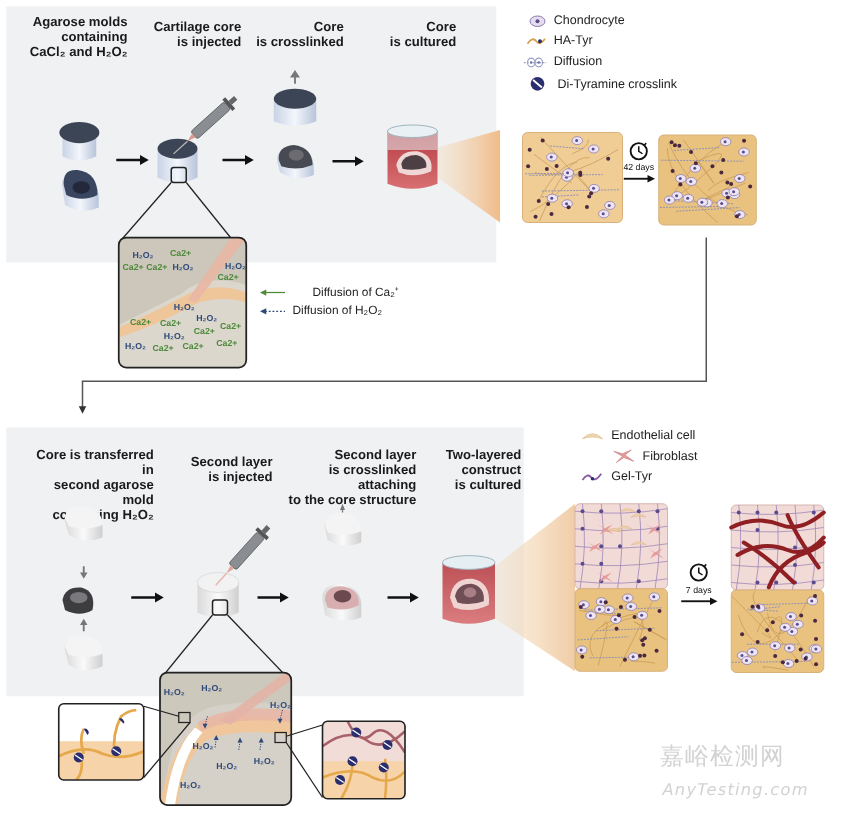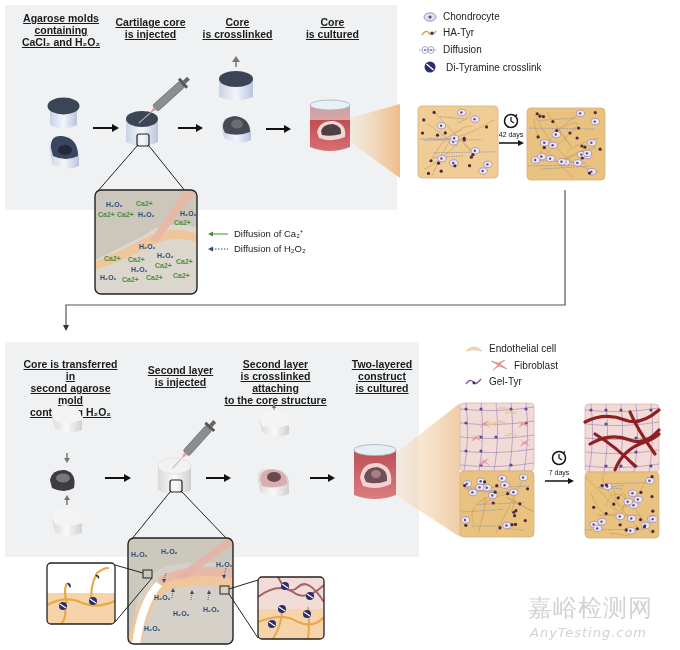--- a/index.html
+++ b/index.html
@@ -1,27 +1,27 @@
 <!DOCTYPE html>
 <html><head>
 <meta charset="utf-8">
 <style>
   html,body{margin:0;padding:0;background:#ffffff;}
   body{width:680px;height:650px;position:relative;overflow:hidden;font-family:"Liberation Sans",sans-serif;color:#222;}
   .abs{position:absolute;}
   .panel{position:absolute;background:#eff1f3;}
-  .step-label{position:absolute;font-weight:bold;font-size:10.5px;line-height:12px;text-align:center;color:#1a1a1a;white-space:pre-line;text-decoration:underline;}
+  .step-label{position:absolute;font-weight:bold;font-size:10.5px;line-height:12px;text-align:right;color:#1a1a1a;white-space:pre-line;}
   .legend-item{position:absolute;display:flex;align-items:center;font-size:10px;color:#222;}
   .legend-item svg{margin-right:6px;}
   .small-lbl{position:absolute;font-size:7px;font-weight:bold;}
   .ca{color:#4d8a3a;}
   .h2o2{color:#2f4a7a;}
   .diff-lbl{position:absolute;font-size:9.5px;color:#222;display:flex;align-items:center;}
   .days{position:absolute;font-size:7px;color:#111;text-align:center;}
-  .watermark-cn{position:absolute;font-size:24px;color:#d2d2d2;letter-spacing:1px;font-family:Liberation Serif, serif;}
+  .watermark-cn{position:absolute;font-size:19px;color:#d2d2d2;letter-spacing:1px;font-family:Liberation Serif, serif;}
   .watermark-en{position:absolute;font-size:13px;font-style:italic;color:#d2d2d2;letter-spacing:1px;font-family:"DejaVu Sans",sans-serif;}
   svg{overflow:visible;}
 </style>
 </head>
 <body>
 
 <div class="panel" style="left:5px;top:5px;width:392px;height:205px;"></div>
 
 <div class="step-label" style="left:20px;top:12px;width:82px;">Agarose molds
 containing
@@ -152,21 +152,21 @@
 <div class="small-lbl ca" style="left:173px;top:272px;">Ca2+</div>
 <div class="small-lbl h2o2" style="left:100px;top:274px;">H₂O₂</div>
 <div class="small-lbl ca" style="left:122px;top:276px;">Ca2+</div>
 <div class="small-lbl ca" style="left:146px;top:274px;">Ca2+</div>
 
 <div class="diff-lbl" style="left:208px;top:227px;">
   <svg width="20" height="6">
       <line x1="4" y1="3" x2="20" y2="3" stroke="#4d8a3a" stroke-width="1"></line>
       <polygon points="0,3 5,0.5 5,5.5" fill="#4d8a3a"></polygon>
     </svg>
-  <span style="margin-left:6px;text-align:center;">Diffusion of Ca₂⁺</span>
+  <span style="margin-left:22px;text-align:center;">Diffusion of Ca₂⁺</span>
 </div>
 <div class="diff-lbl" style="left:208px;top:243px;">
   <svg width="20" height="6">
       <line x1="4" y1="3" x2="20" y2="3" stroke="#2f4a7a" stroke-width="1" stroke-dasharray="1.5 1.5"></line>
       <polygon points="0,3 5,0.5 5,5.5" fill="#2f4a7a"></polygon>
     </svg>
   <span style="margin-left:6px;">Diffusion of H₂O₂</span>
 </div>
 
 <div class="legend-item" style="left:423px;top:11px;">

